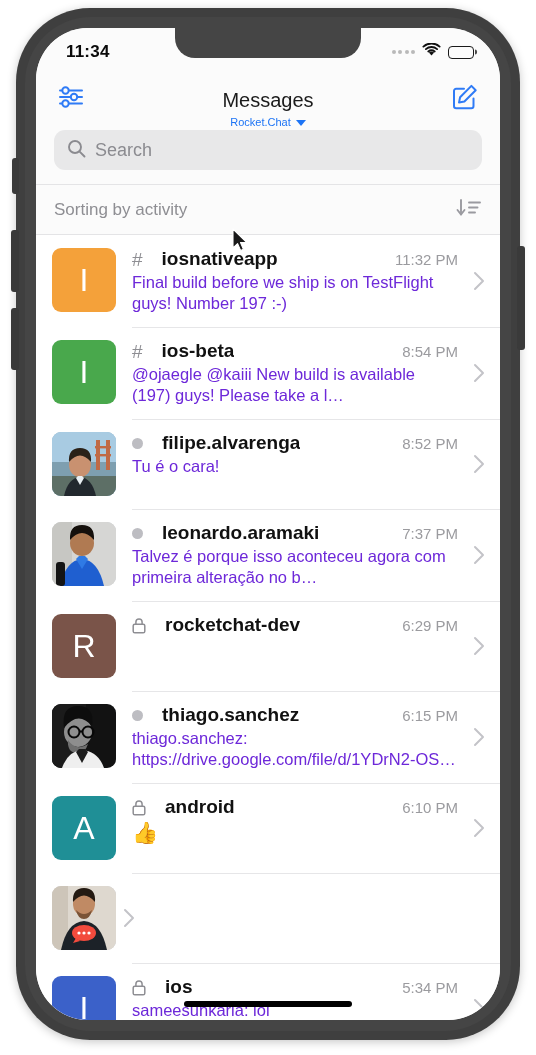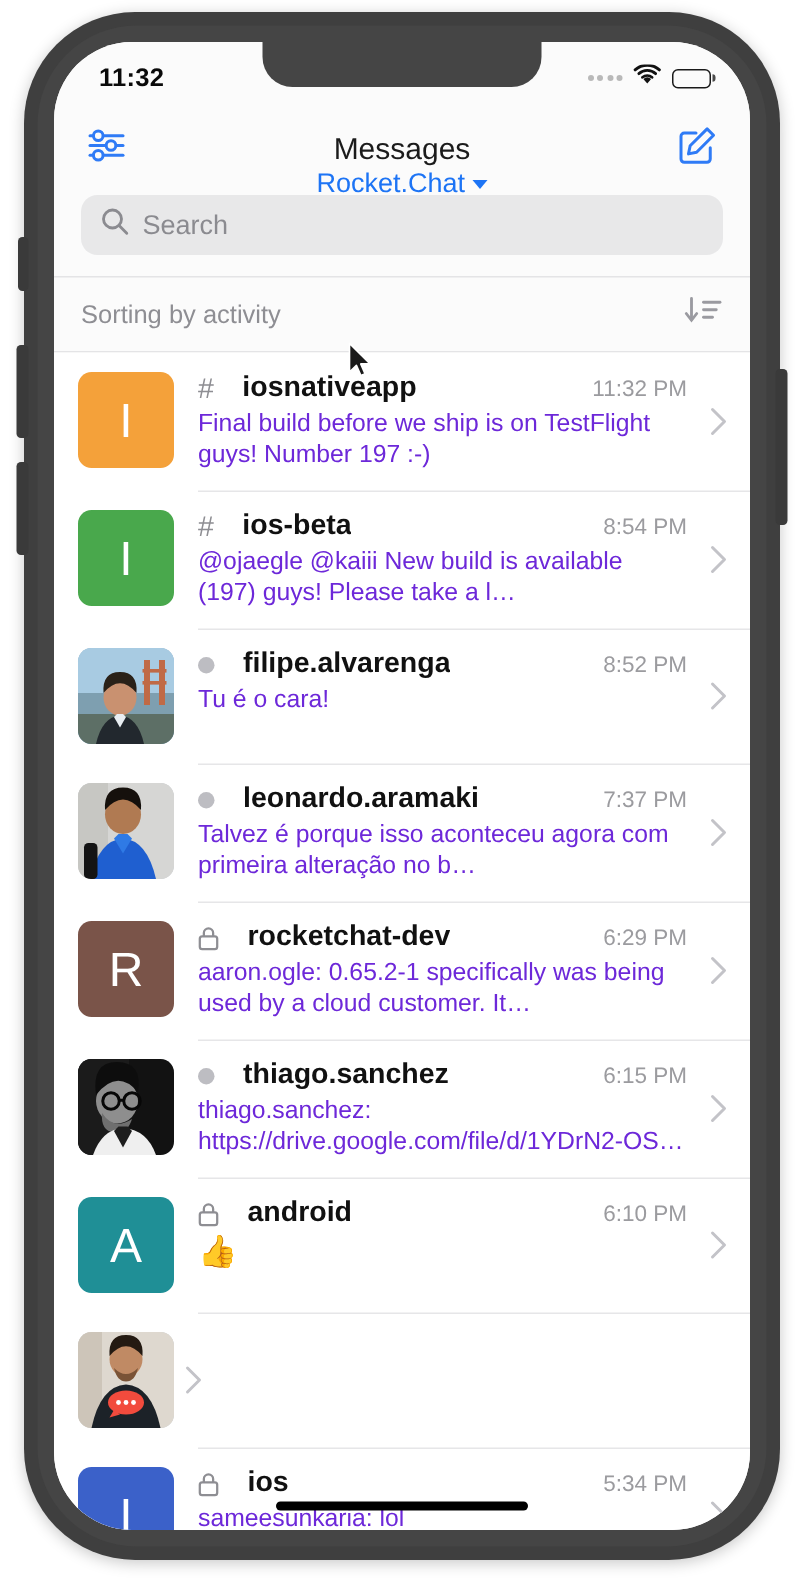--- a/index.html
+++ b/index.html
@@ -146,21 +146,21 @@
     flex: 1;
     padding-top: 2px;
   }
   .nav-title {
     font-size: 20px;
     color: #1b1b1b;
     line-height: 24px;
     margin-top: 12px;
   }
   .nav-sub {
-    font-size: 18px;
+    font-size: 11px;
     color: #1d74f5;
     line-height: 20px;
     display: inline-flex;
     align-items: center;
     gap: 5px;
     cursor: pointer;
   }
   .chev-dn {
     width: 0; height: 0;
     border-left: 5px solid transparent;
@@ -328,21 +328,21 @@
     <div class="btn-side btn-mute"></div>
     <div class="btn-side btn-volup"></div>
     <div class="btn-side btn-voldn"></div>
     <div class="btn-side btn-power"></div>
     <div class="device-inner-bevel"></div>
 
     <div class="screen">
       <div class="notch"></div>
 
       <div class="statusbar">
-        <div class="status-time">11:32</div>
+        <div class="status-time">11:34</div>
         <div class="status-right">
           <span class="sig-dots">
             <i></i>
               <i></i>
               <i></i>
               <i></i>
           </span>
           <span>
             <svg width="19" height="14" viewBox="0 0 19 14">
               <path d="M9.5 12.6 L12.1 9.6 a4 4 0 0 0 -5.2 0 Z" fill="#111"></path>
@@ -515,21 +515,20 @@
               <div class="rowtop">
                 <span class="lock-ico">
                   <svg width="14" height="17" viewBox="0 0 14 17">
                     <rect x="1.2" y="7.2" width="11.6" height="8.6" rx="1.6" fill="none" stroke="#8e8e93" stroke-width="1.5"></rect>
                     <path d="M3.9 7.2 V5 a3.1 3.1 0 0 1 6.2 0 V7.2" fill="none" stroke="#8e8e93" stroke-width="1.5"></path>
                   </svg>
                 </span>
                 <span class="rowname">rocketchat-dev</span>
                 <span class="rowtime">6:29 PM</span>
               </div>
-              <div class="rowmsg">aaron.ogle: 0.65.2-1 specifically was being used by a cloud customer.  It…</div>
             </div>
             <div class="chev-right">
               <svg width="12" height="20" viewBox="0 0 12 20">
                 <polyline points="2,2 10,10 2,18" fill="none" stroke="#c3c3c8" stroke-width="2" stroke-linecap="round" stroke-linejoin="round"></polyline>
               </svg>
             </div>
           </div>
           <div class="row">
             <div class="avatar photo">
               <svg class="ph-svg" viewBox="0 0 64 64" preserveAspectRatio="xMidYMid slice">

